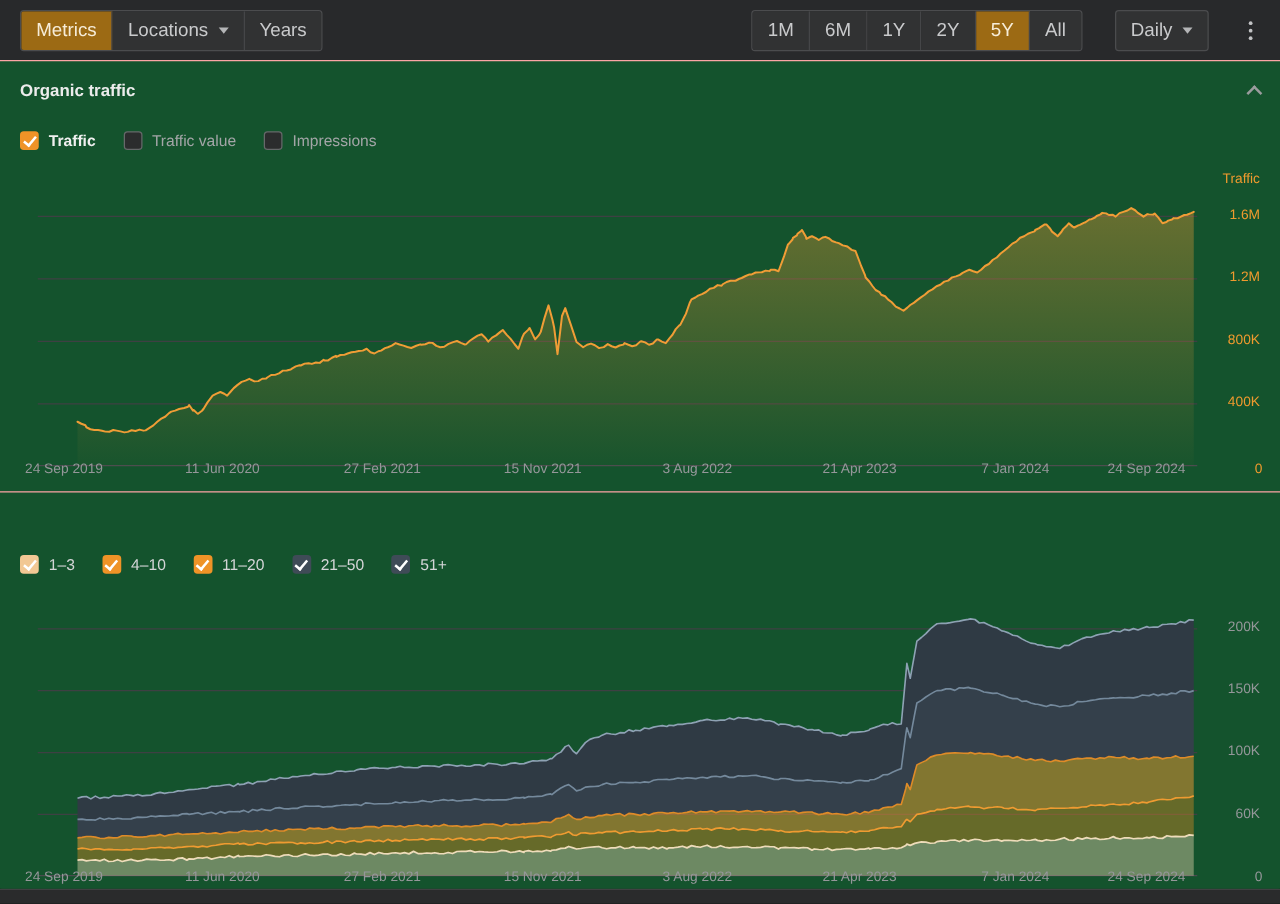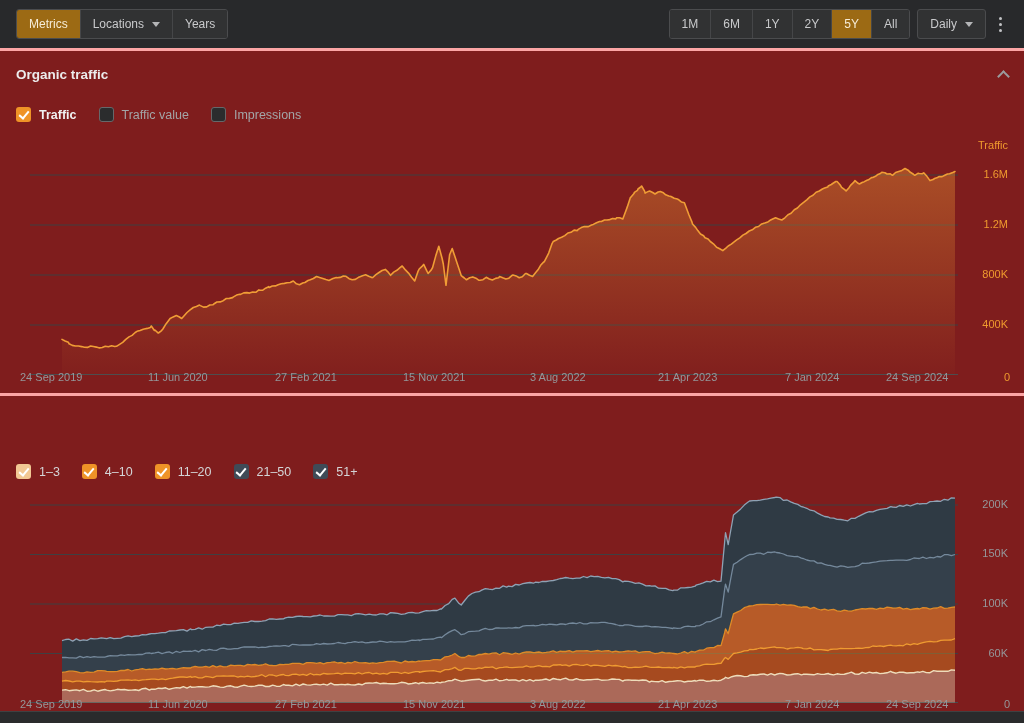--- a/index.html
+++ b/index.html
@@ -5,47 +5,47 @@
   * { margin:0; padding:0; box-sizing:border-box; }
   html,body { background:#1c1c1c; }
   body { font-family:"Liberation Sans", sans-serif; }
   .app { position:relative; width:1024px; height:723px; background:#2f3132; overflow:hidden;
          box-shadow:inset 0 0 0 1px #151515; }
 
   
   .toolbar { position:relative; height:48px; background:#28292b; display:flex; align-items:center;
              justify-content:space-between; padding:0 16px; }
   .btn-group { display:inline-flex; border:1px solid #4b4c4e; border-radius:3px; overflow:hidden; }
-  .btn { background:#313233; color:#c9cacc; font-size:12px; line-height:1; padding:8px 12px;
+  .btn { background:#313233; color:#c9cacc; font-size:15px; line-height:1; padding:8px 12px;
          border:none; border-right:1px solid #454648; display:inline-flex; align-items:center;
          cursor:pointer; white-space:nowrap; }
   .btn:last-child { border-right:none; }
   .btn.active { color:#f6ecd8; }
   .btn.standalone { border:1px solid #4b4c4e; border-radius:3px; }
-  .toolbar-right { display:flex; align-items:center; gap:7px; }
+  .toolbar-right { display:flex; align-items:center; gap:26px; }
   .caret { width:0; height:0; border-left:4px solid transparent; border-right:4px solid transparent;
            border-top:5px solid #b4b5b7; margin-left:8px; }
   .kebab { display:flex; flex-direction:column; gap:3px; padding:4px 6px; cursor:pointer; }
   .kebab i { width:3px; height:3px; border-radius:50%; background:#c2c3c5; }
 
   
-  .section { position:relative; border-top:3px solid #fca5a5; background:#7f1d1d; }
+  .section { position:relative; border-top:1px solid #fca5a5; background:#14532d; }
   .sec1 { height:345px; }
   .sec2 { height:318px; }
   .footer { height:12px; background:#2a2b2c; border-top:1px solid #404142; }
   .sec-head { position:absolute; top:16px; left:16px; right:16px; display:flex;
               justify-content:space-between; align-items:center; }
   .sec-title { color:#ececec; font-size:13.5px; font-weight:bold; }
   .chev-up { width:9px; height:9px; border-left:2px solid #9b9c9e; border-top:2px solid #9b9c9e;
              transform:rotate(45deg); margin-top:4px; cursor:pointer; }
 
   
   .legend { position:absolute; left:16px; display:flex; align-items:center; gap:22px; }
   .sec1 .legend { top:56px; }
-  .sec2 .legend { top:68px; }
+  .sec2 .legend { top:50px; }
   .cb-item { display:inline-flex; align-items:center; gap:8px; cursor:pointer; }
   .cb { width:15px; height:15px; border-radius:3px; position:relative; flex:0 0 auto; }
   .cb.checked::after { content:""; position:absolute; left:4.5px; top:1.5px; width:4px; height:8px;
                        border:solid #ffffff; border-width:0 2px 2px 0; transform:rotate(40deg); }
   .cb.unchecked { background:#2b2c2d; border:1px solid #66686a; }
   .cb-label { font-size:12.5px; color:#d4d5d7; }
   .cb-label.bold { font-weight:bold; color:#f0f0f0; }
   .cb-label.dim { color:#a3a5a7; }
 
   

